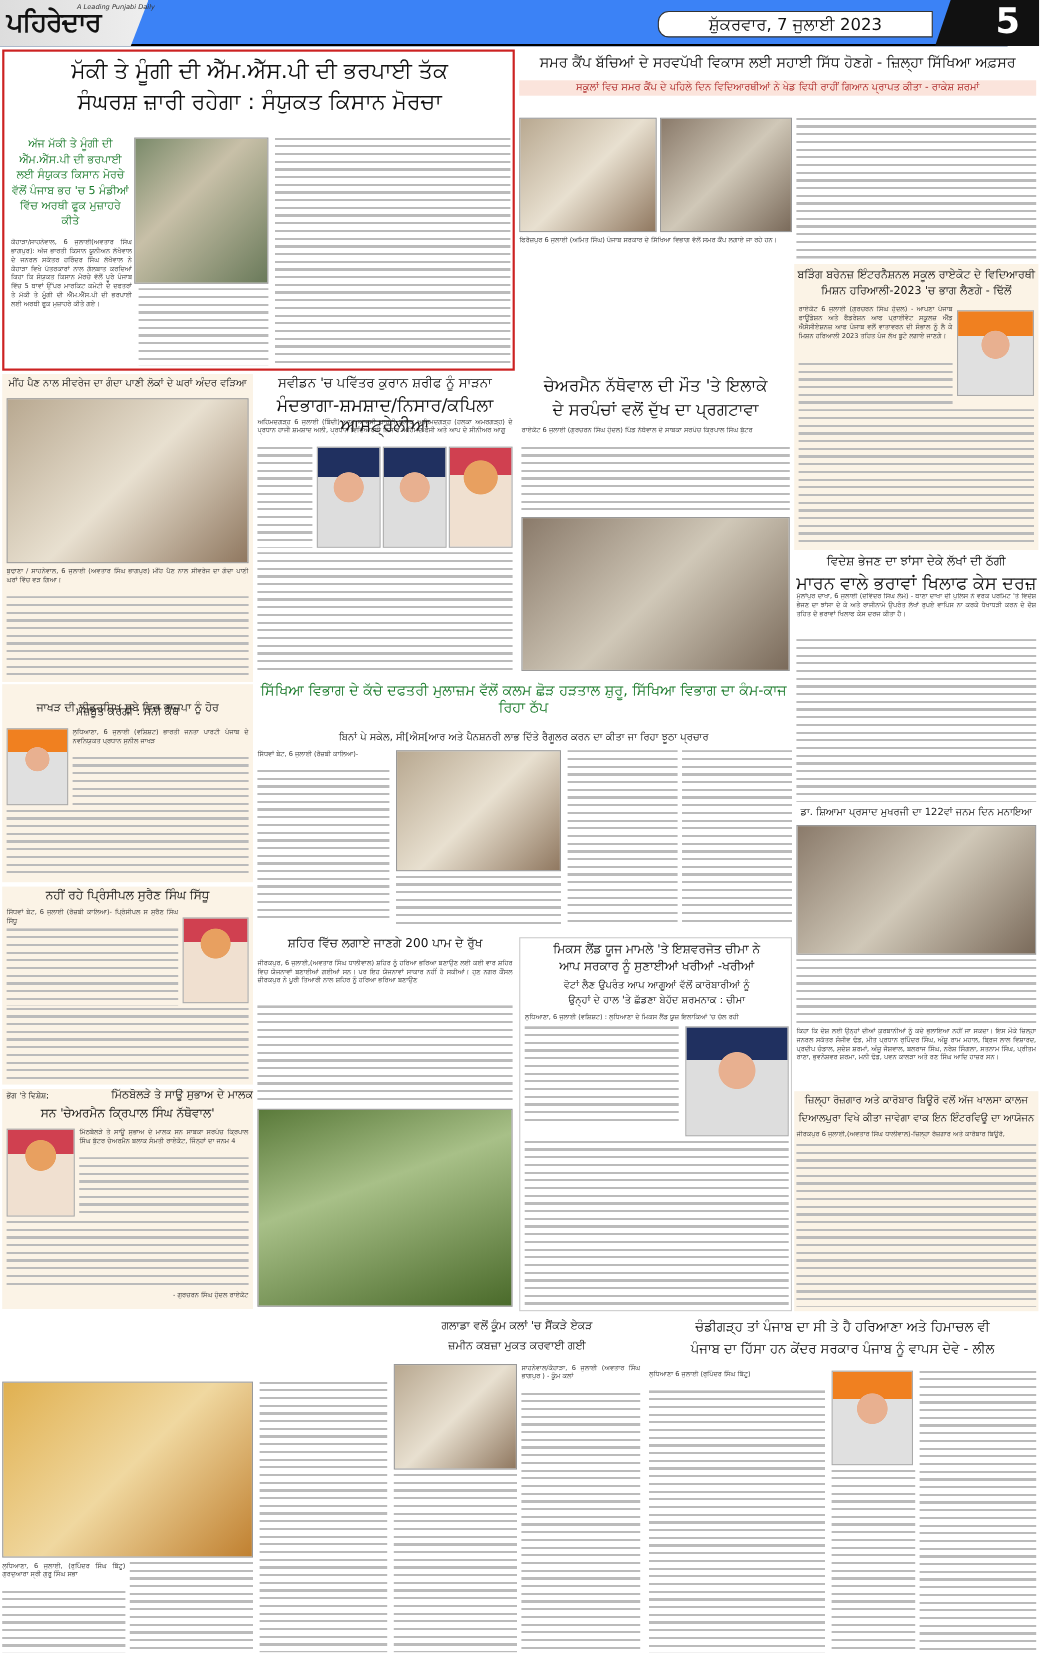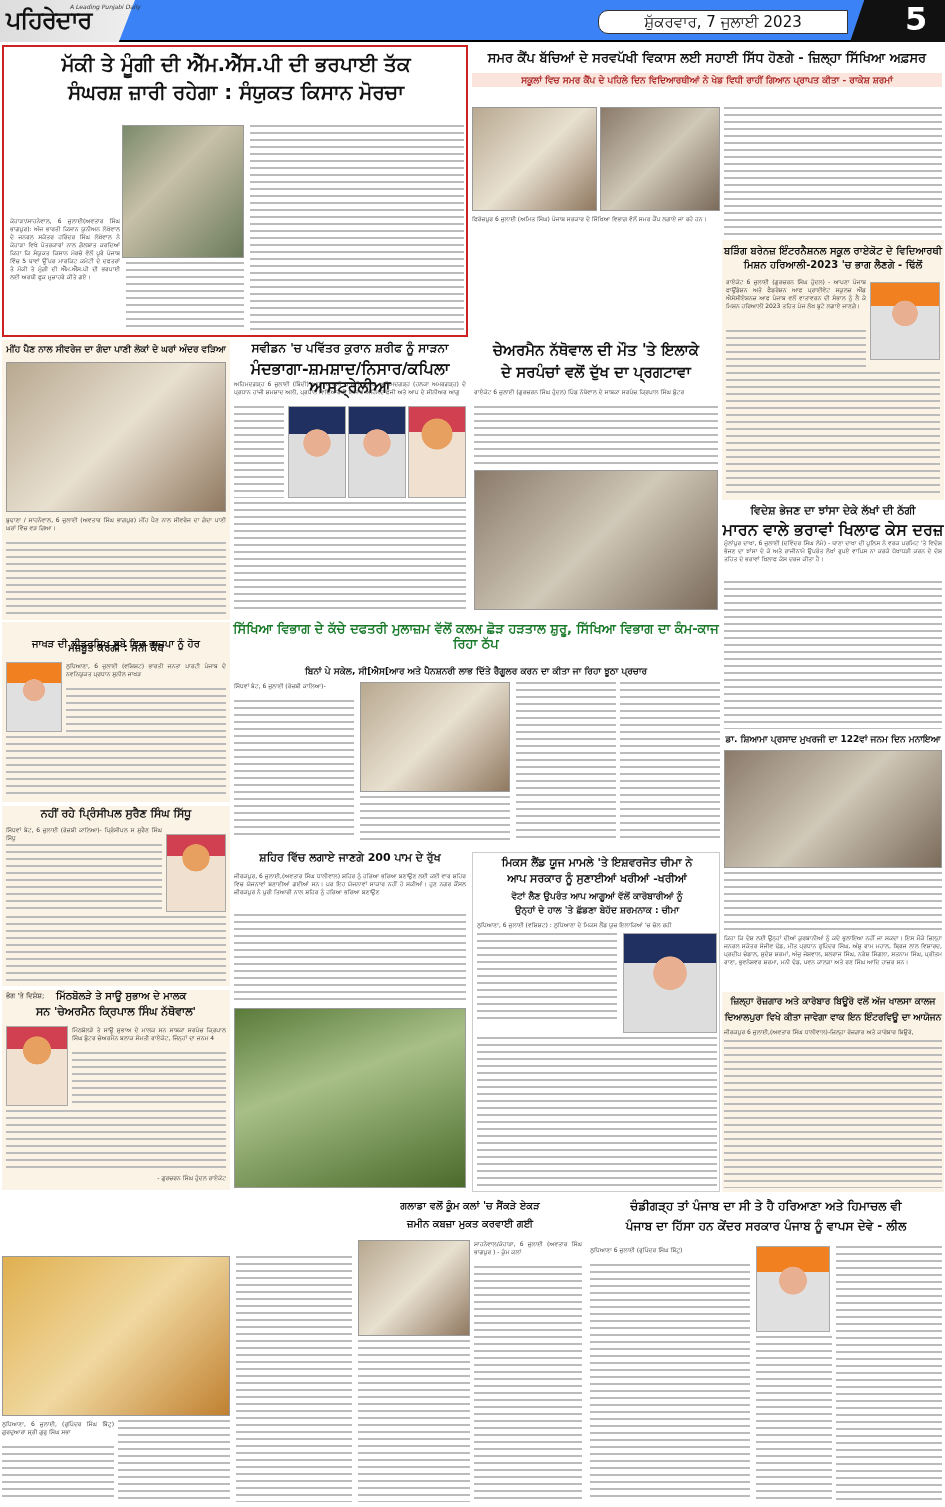--- a/index.html
+++ b/index.html
@@ -5,21 +5,21 @@
 *{box-sizing:border-box;margin:0;padding:0}
 body{width:945px;height:1507px;background:#fff;font-family:"DejaVu Sans",sans-serif;color:#111;position:relative;overflow:hidden}
 .abs{position:absolute}
 .masthead{left:0;top:0;width:916px;height:42px;border-bottom:2px solid #000000;background:#3b82f6}
 .logo-box{left:0;top:0;width:135px;height:42px;background:linear-gradient(90deg,#ddd,#eee);clip-path:polygon(0 0,100% 0,88% 100%,0 100%)}
 .logo{left:6px;top:6px;font-size:24px;font-weight:bold;color:#111;letter-spacing:-1px}
 .tagline{left:70px;top:3px;font-size:6px;font-style:italic;color:#333}
 .date-box{left:598px;top:10px;width:250px;height:24px;border:1px solid #333;border-radius:10px 0 0 10px;background:#fff;display:flex;align-items:center;justify-content:center;font-size:15px}
 .page-num-box{left:850px;top:0;width:95px;height:42px;background:#111;clip-path:polygon(15% 0,100% 0,100% 100%,0 100%)}
 .page-num{left:905px;top:0;font-size:32px;font-weight:bold;color:#fff}
-.hl{font-weight:bold;line-height:1.15;text-align:center}
+.hl{font-weight:normal;line-height:1.15;text-align:center}
 .txt{font-size:6px;line-height:8px;color:#333;overflow:hidden;text-align:justify}
 .lines{background:repeating-linear-gradient(180deg,#bbb 0 2px,transparent 2px 7px)}
 .photo{background:linear-gradient(135deg,#7a8a6a,#c8c0a8 40%,#6a7a5a);border:1px solid #999}
 .photo.p2{background:linear-gradient(135deg,#b8a890,#e8e0d0 50%,#907860)}
 .photo.p3{background:linear-gradient(135deg,#8a7a6a,#d0c8b8 50%,#7a6a5a)}
 .photo.p4{background:linear-gradient(160deg,#5a7a3a,#a8c088 40%,#4a6a2a)}
 .photo.p5{background:linear-gradient(135deg,#e0b050,#f0d8a0 50%,#c08030)}
 .portrait{background:radial-gradient(circle at 50% 30%,#e8a060 0 22%,transparent 23%),linear-gradient(180deg,#d04050 0 28%,#f0e0d0 28% 100%);border:1px solid #aaa}
 .portrait.orange{background:radial-gradient(circle at 50% 40%,#e8b090 0 22%,transparent 23%),linear-gradient(180deg,#f08020 0 30%,#e0e0e0 30% 100%)}
 .portrait.navy{background:radial-gradient(circle at 50% 40%,#e8b090 0 22%,transparent 23%),linear-gradient(180deg,#203060 0 30%,#ddd 30% 100%)}
@@ -36,20 +36,21 @@
   <div class="abs logo">ਪਹਿਰੇਦਾਰ</div>
   <div class="abs tagline">A Leading Punjabi Daily</div>
   <div class="abs date-box">ਸ਼ੁੱਕਰਵਾਰ, 7 ਜੁਲਾਈ 2023</div>
   <div class="abs page-num-box"></div>
   <div class="abs page-num">5</div>
 </div>
 
 <div class="abs red-box" style="left:2px;top:45px;width:466px;height:292px">
   <div class="abs hl" style="left:4px;top:6px;width:456px;font-size:20px">ਮੱਕੀ ਤੇ ਮੂੰਗੀ ਦੀ ਐੱਮ.ਐੱਸ.ਪੀ ਦੀ ਭਰਪਾਈ ਤੱਕ</div>
   <div class="abs hl" style="left:4px;top:34px;width:456px;font-size:20px">ਸੰਘਰਸ਼ ਜ਼ਾਰੀ ਰਹੇਗਾ : ਸੰਯੁਕਤ ਕਿਸਾਨ ਮੋਰਚਾ</div>
+  <div class="abs hl green" style="left:6px;top:78px;width:108px;font-size:10px;line-height:14px">ਅੱਜ ਮੱਕੀ ਤੇ ਮੂੰਗੀ ਦੀ ਐੱਮ.ਐੱਸ.ਪੀ ਦੀ ਭਰਪਾਈ ਲਈ ਸੰਯੁਕਤ ਕਿਸਾਨ ਮੋਰਚੇ ਵੱਲੋਂ ਪੰਜਾਬ ਭਰ 'ਚ 5 ਮੰਡੀਆਂ ਵਿੱਚ ਅਰਥੀ ਫੂਕ ਮੁਜ਼ਾਹਰੇ ਕੀਤੇ</div>
   <div class="abs photo" style="left:118px;top:78px;width:122px;height:133px"></div>
   <div class="abs txt" style="left:6px;top:170px;width:110px;height:112px">ਕੋਹਾੜਾ/ਸਾਹਨੇਵਾਲ, 6 ਜੁਲਾਈ(ਅਵਤਾਰ ਸਿੰਘ ਭਾਗਪੁਰ): ਅੱਜ ਭਾਰਤੀ ਕਿਸਾਨ ਯੂਨੀਅਨ ਲੱਖੋਵਾਲ ਦੇ ਜਨਰਲ ਸਕੱਤਰ ਹਰਿੰਦਰ ਸਿੰਘ ਲੱਖੋਵਾਲ ਨੇ ਕੋਹਾੜਾ ਵਿਖੇ ਪੱਤਰਕਾਰਾਂ ਨਾਲ ਗੱਲਬਾਤ ਕਰਦਿਆਂ ਕਿਹਾ ਕਿ ਸੰਯੁਕਤ ਕਿਸਾਨ ਮੋਰਚੇ ਵੱਲੋਂ ਪੂਰੇ ਪੰਜਾਬ ਵਿੱਚ 5 ਥਾਵਾਂ ਉੱਪਰ ਮਾਰਕਿਟ ਕਮੇਟੀ ਦੇ ਦਫਤਰਾਂ ਤੇ ਮੱਕੀ ਤੇ ਮੂੰਗੀ ਦੀ ਐੱਮ.ਐੱਸ.ਪੀ ਦੀ ਭਰਪਾਈ ਲਈ ਅਰਥੀ ਫੂਕ ਮੁਜ਼ਾਹਰੇ ਕੀਤੇ ਗਏ।</div>
   <div class="abs txt lines" style="left:122px;top:215px;width:118px;height:70px"></div>
   <div class="abs txt lines" style="left:246px;top:78px;width:214px;height:207px"></div>
 </div>
 
 <div class="abs" style="left:472px;top:45px;width:470px;height:190px">
   <div class="abs hl pink-bar" style="left:0;top:28px;width:470px;font-size:9px;padding:2px 0;color:#a22">ਸਕੂਲਾਂ ਵਿਚ ਸਮਰ ਕੈਂਪ ਦੇ ਪਹਿਲੇ ਦਿਨ ਵਿਦਿਆਰਥੀਆਂ ਨੇ ਖੇਡ ਵਿਧੀ ਰਾਹੀਂ ਗਿਆਨ ਪ੍ਰਾਪਤ ਕੀਤਾ - ਰਾਕੇਸ਼ ਸ਼ਰਮਾਂ</div>
   <div class="abs hl" style="left:0;top:6px;width:470px;font-size:13px">ਸਮਰ ਕੈਂਪ ਬੱਚਿਆਂ ਦੇ ਸਰਵਪੱਖੀ ਵਿਕਾਸ ਲਈ ਸਹਾਈ ਸਿੱਧ ਹੋਣਗੇ - ਜ਼ਿਲ੍ਹਾ ਸਿੱਖਿਆ ਅਫ਼ਸਰ</div>
   <div class="abs photo p2" style="left:0;top:62px;width:125px;height:104px"></div>
@@ -111,21 +112,21 @@
 <div class="abs cream" style="left:2px;top:806px;width:228px;height:180px">
   <div class="abs hl" style="left:0;top:2px;width:228px;font-size:11px">ਨਹੀਂ ਰਹੇ ਪ੍ਰਿੰਸੀਪਲ ਸੁਰੈਣ ਸਿੰਘ ਸਿੱਧੂ</div>
   <div class="abs txt" style="left:4px;top:20px;width:156px;height:16px">ਸਿੱਧਵਾਂ ਬੇਟ, 6 ਜੁਲਾਈ (ਰੋਜ਼ਬੀ ਕਾਲਿਆ)- ਪ੍ਰਿੰਸੀਪਲ ਸ ਸੁਰੈਣ ਸਿੰਘ ਸਿੱਧੂ</div>
   <div class="abs txt lines" style="left:4px;top:38px;width:156px;height:70px"></div>
   <div class="abs portrait" style="left:164px;top:28px;width:60px;height:78px"></div>
   <div class="abs txt lines" style="left:4px;top:110px;width:220px;height:66px"></div>
 </div>
 
 <div class="abs cream" style="left:2px;top:990px;width:228px;height:200px">
   <div class="abs" style="left:4px;top:2px;width:50px;font-size:7px;">ਭੋਗ 'ਤੇ ਵਿਸ਼ੇਸ਼;</div>
-  <div class="abs hl" style="left:54px;top:0;width:174px;font-size:10px;text-align:left">ਮਿੱਠਬੋਲੜੇ ਤੇ ਸਾਊ ਸੁਭਾਅ ਦੇ ਮਾਲਕ</div>
+  <div class="abs hl" style="left:54px;top:0;width:174px;font-size:10px;text-align:right">ਮਿੱਠਬੋਲੜੇ ਤੇ ਸਾਊ ਸੁਭਾਅ ਦੇ ਮਾਲਕ</div>
   <div class="abs hl" style="left:0;top:16px;width:228px;font-size:11px">ਸਨ 'ਚੇਅਰਮੈਨ ਕ੍ਰਿਪਾਲ ਸਿੰਘ ਨੱਥੋਵਾਲ'</div>
   <div class="abs portrait" style="left:4px;top:36px;width:62px;height:80px"></div>
   <div class="abs txt" style="left:70px;top:36px;width:154px;height:24px">ਮਿੱਠਬੋਲੜੇ ਤੇ ਸਾਊ ਸੁਭਾਅ ਦੇ ਮਾਲਕ ਸਨ ਸਾਬਕਾ ਸਰਪੰਚ ਕ੍ਰਿਪਾਲ ਸਿੰਘ ਬੁੱਟਰ ਚੇਅਰਮੈਨ ਬਲਾਕ ਸੰਮਤੀ ਰਾਏਕੋਟ, ਜਿੰਨ੍ਹਾਂ ਦਾ ਜਨਮ 4</div>
   <div class="abs txt lines" style="left:70px;top:62px;width:154px;height:56px"></div>
   <div class="abs txt lines" style="left:4px;top:120px;width:220px;height:60px"></div>
   <div class="abs txt" style="left:100px;top:184px;width:124px;text-align:right">- ਗੁਰਚਰਨ ਸਿੰਘ ਹੁੰਦਲ ਰਾਏਕੋਟ</div>
 </div>
 
 <div class="abs" style="left:232px;top:618px;width:488px;height:230px">
   <div class="abs hl green" style="left:0;top:4px;width:488px;font-size:13px">ਸਿੱਖਿਆ ਵਿਭਾਗ ਦੇ ਕੱਚੇ ਦਫਤਰੀ ਮੁਲਾਜ਼ਮ ਵੱਲੋਂ ਕਲਮ ਛੋੜ ਹੜਤਾਲ ਸ਼ੁਰੂ, ਸਿੱਖਿਆ ਵਿਭਾਗ ਦਾ ਕੰਮ-ਕਾਜ ਰਿਹਾ ਠੱਪ</div>

